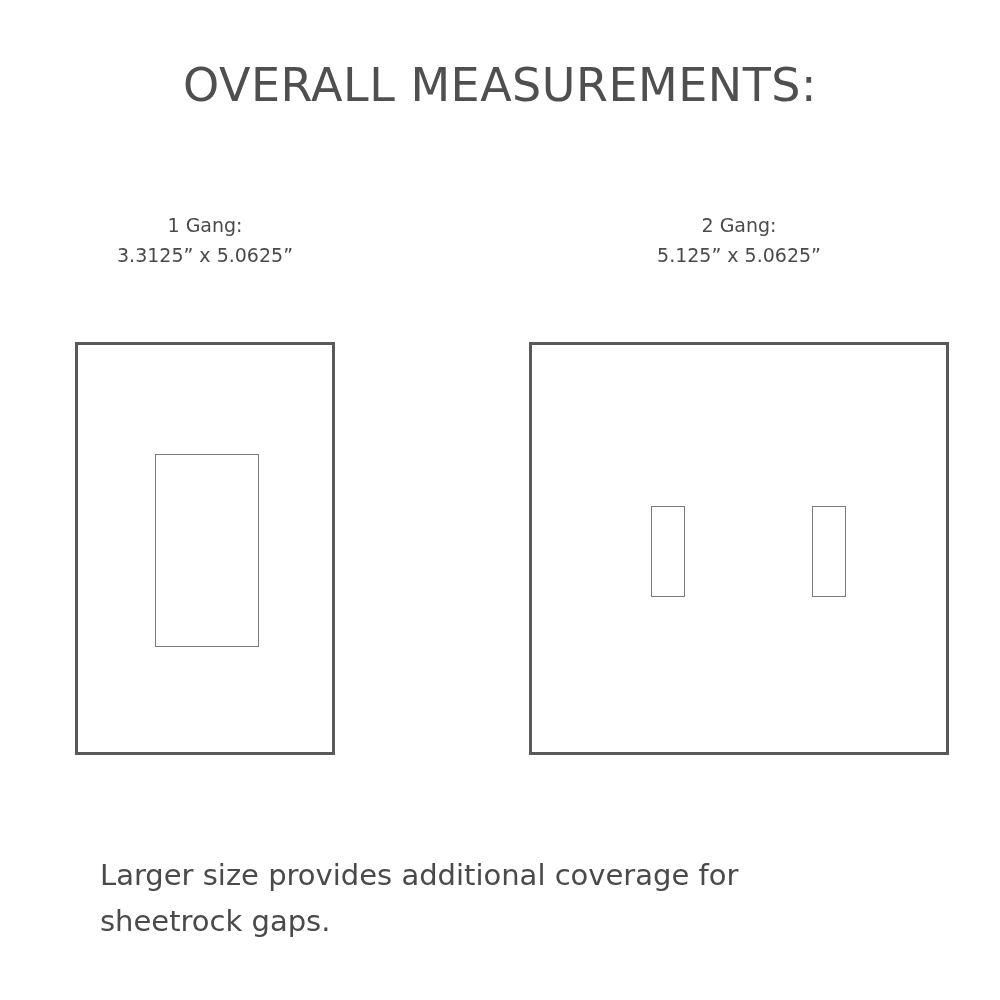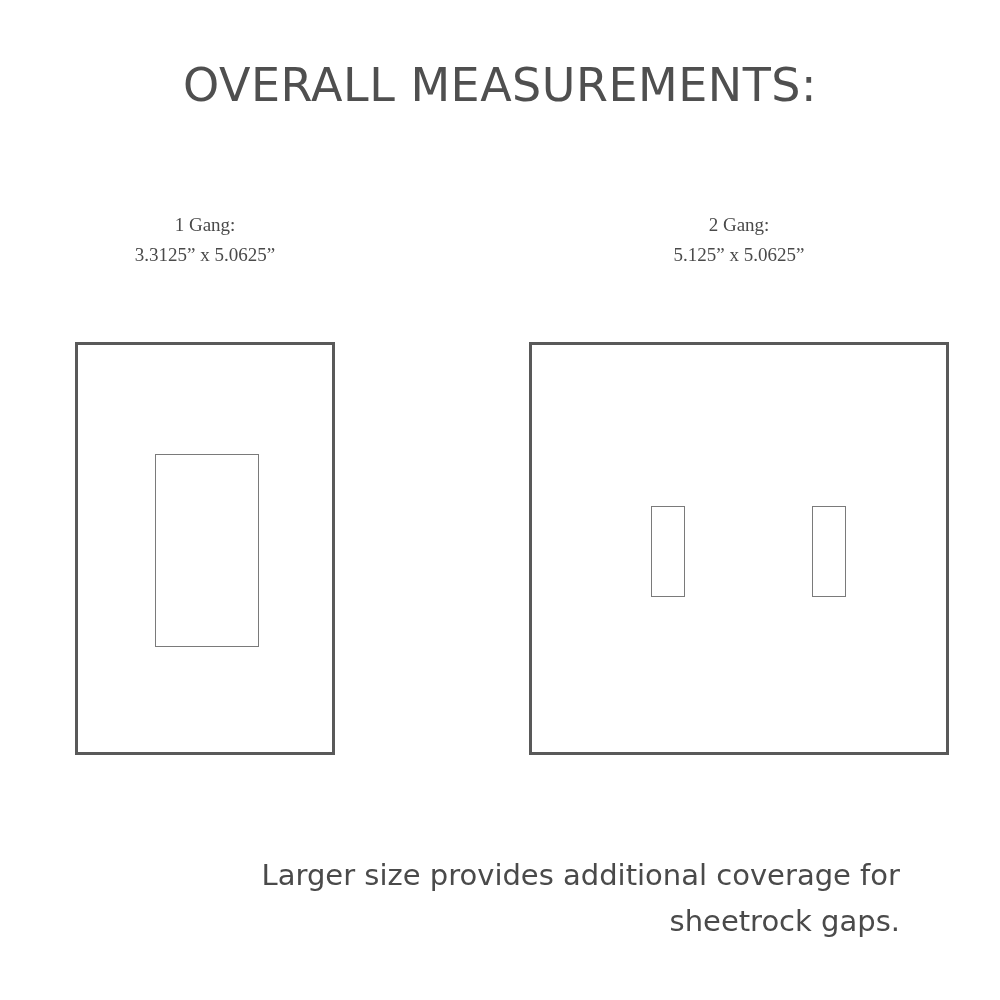--- a/index.html
+++ b/index.html
@@ -31,21 +31,20 @@
     font-size: 46px;
     font-weight: 400;
     letter-spacing: 0.5px;
     color: #4f4f4f;
     font-family: "DejaVu Sans", sans-serif;
   }
 
   
   .gang {
     position: absolute;
-    font-family: Liberation Serif, serif;
   }
   .gang-label {
     text-align: center;
     font-size: 19px;
     line-height: 30px;
     color: #4a4a4a;
     white-space: pre-line;
   }
   .plate {
     box-sizing: border-box;
@@ -101,21 +100,21 @@
     top: 161px;
     width: 34px;
     height: 91px;
   }
 
   .caption {
     position: absolute;
     top: 852px;
     left: 100px;
     width: 800px;
-    text-align: right;
+    text-align: left;
     font-size: 29px;
     line-height: 46px;
     color: #4a4a4a;
     white-space: pre-line;
   }
 </style>
 </head>
 <body>
 
 <div class="page">

